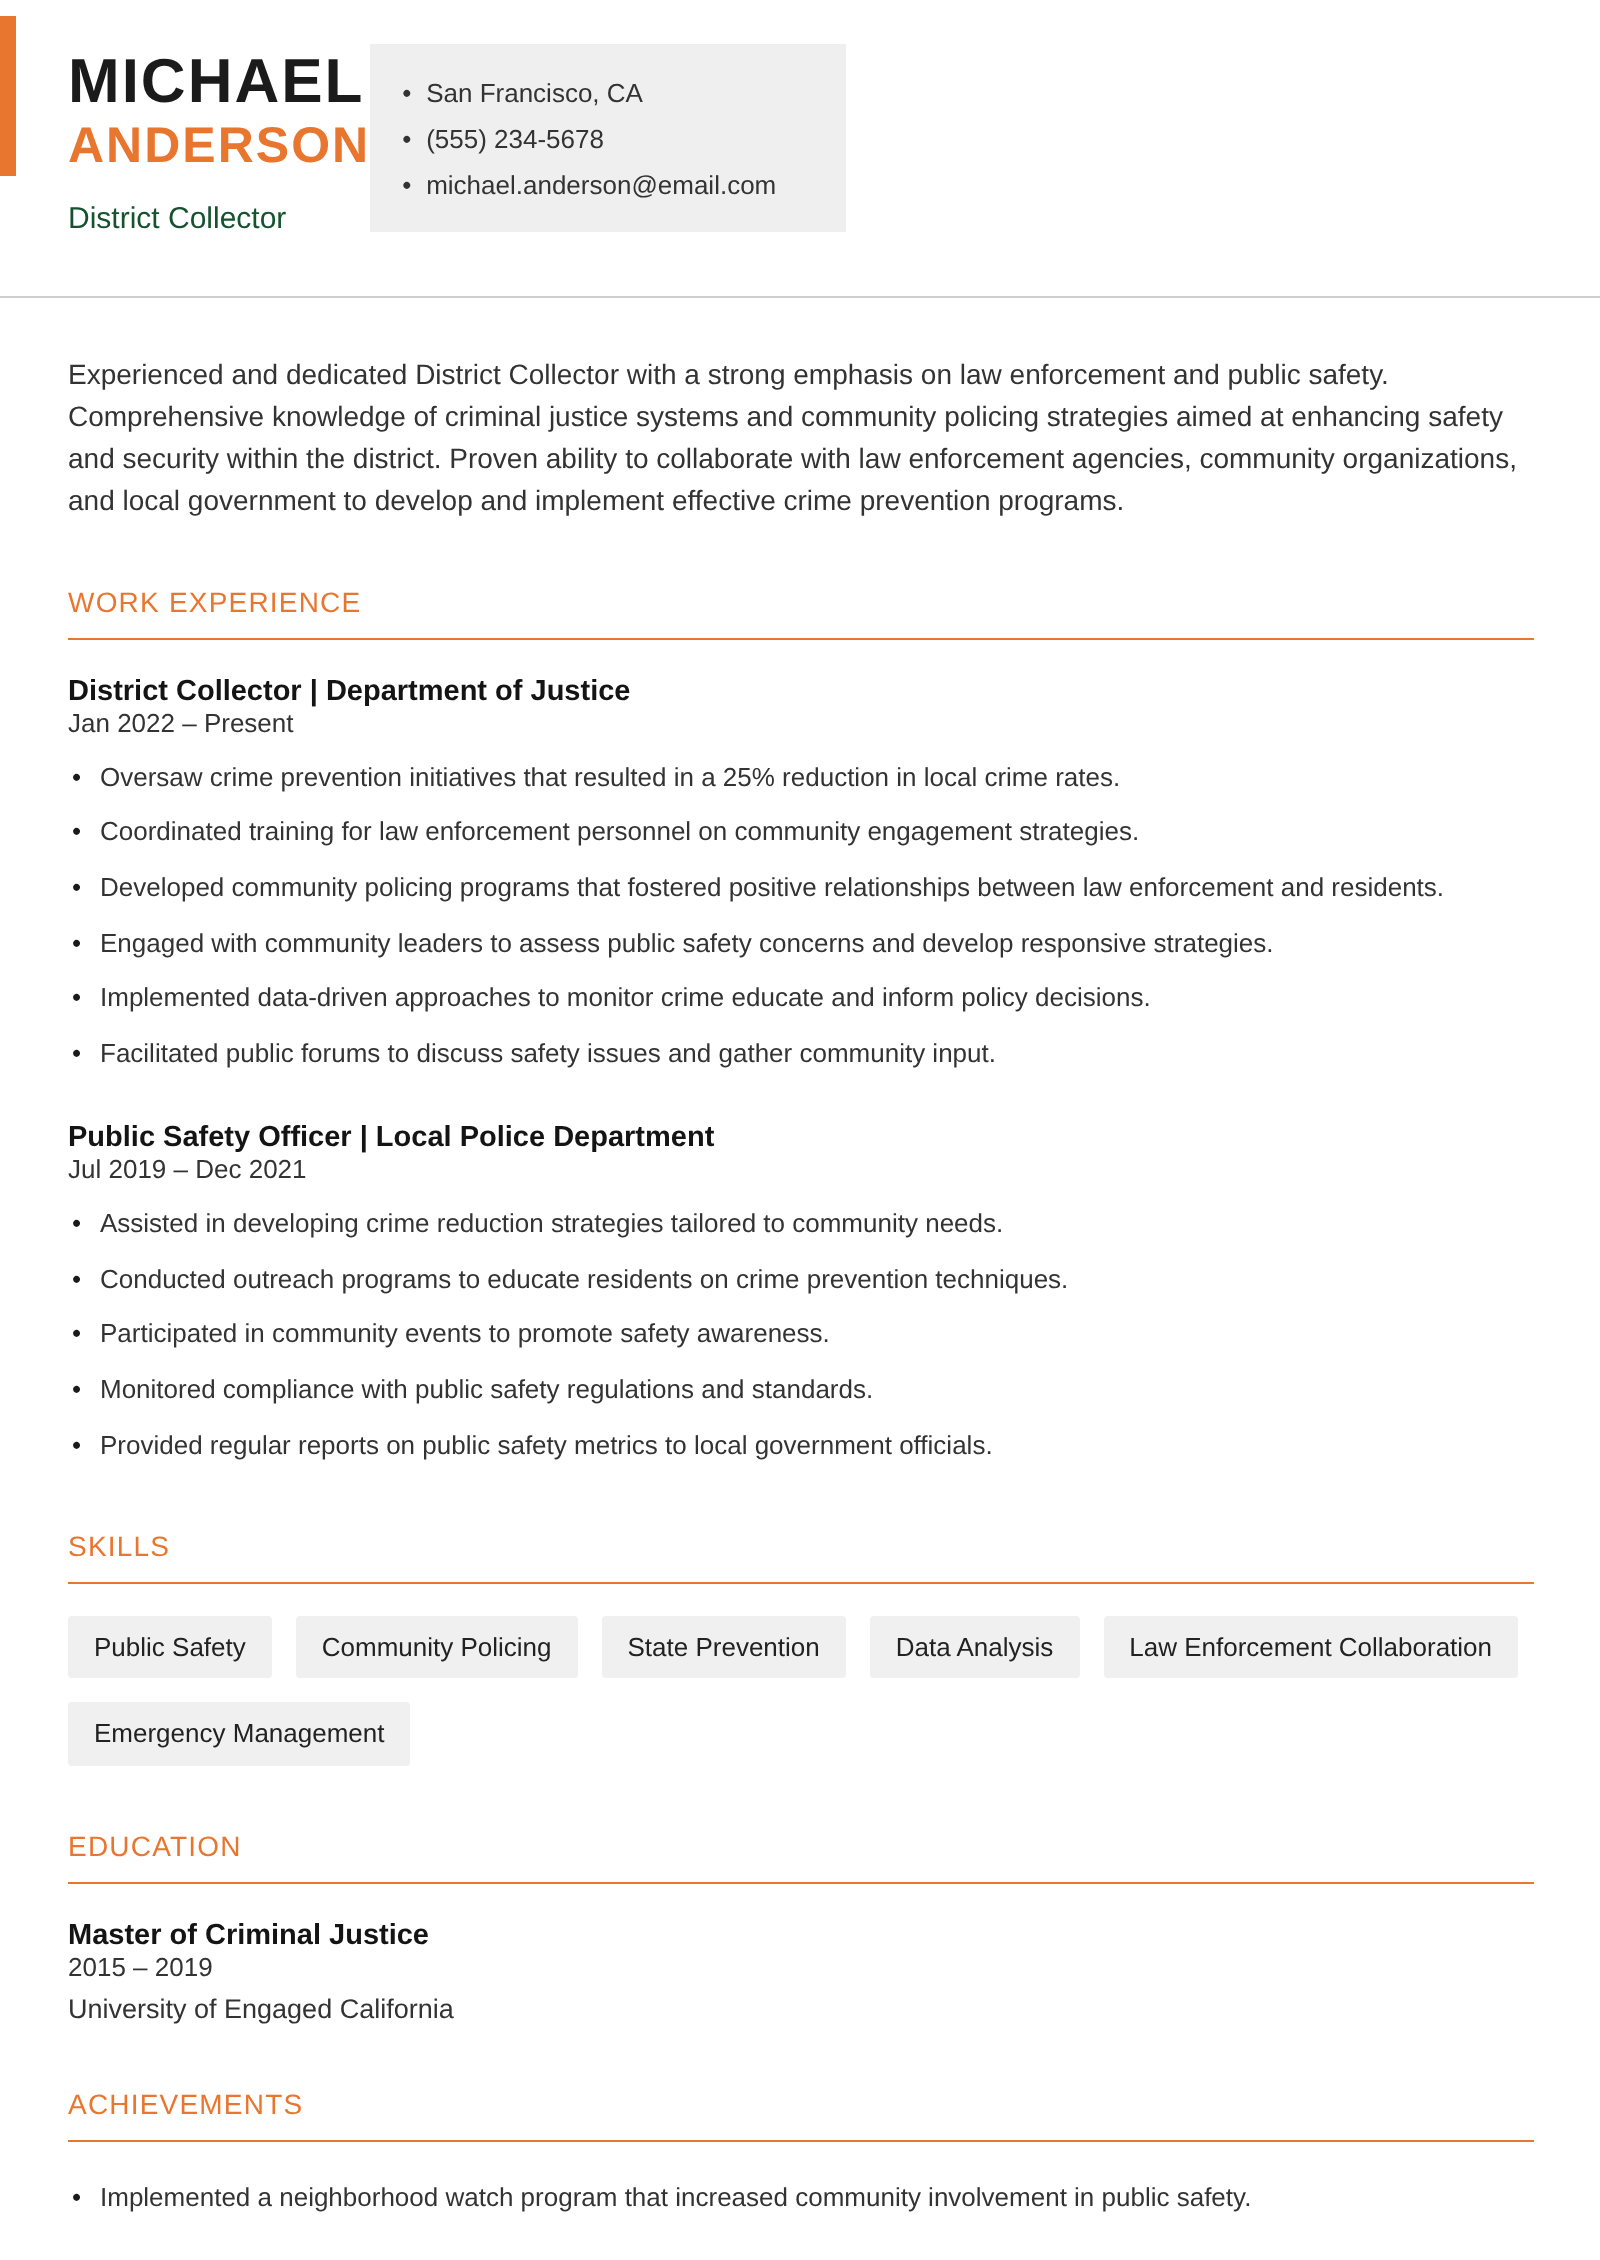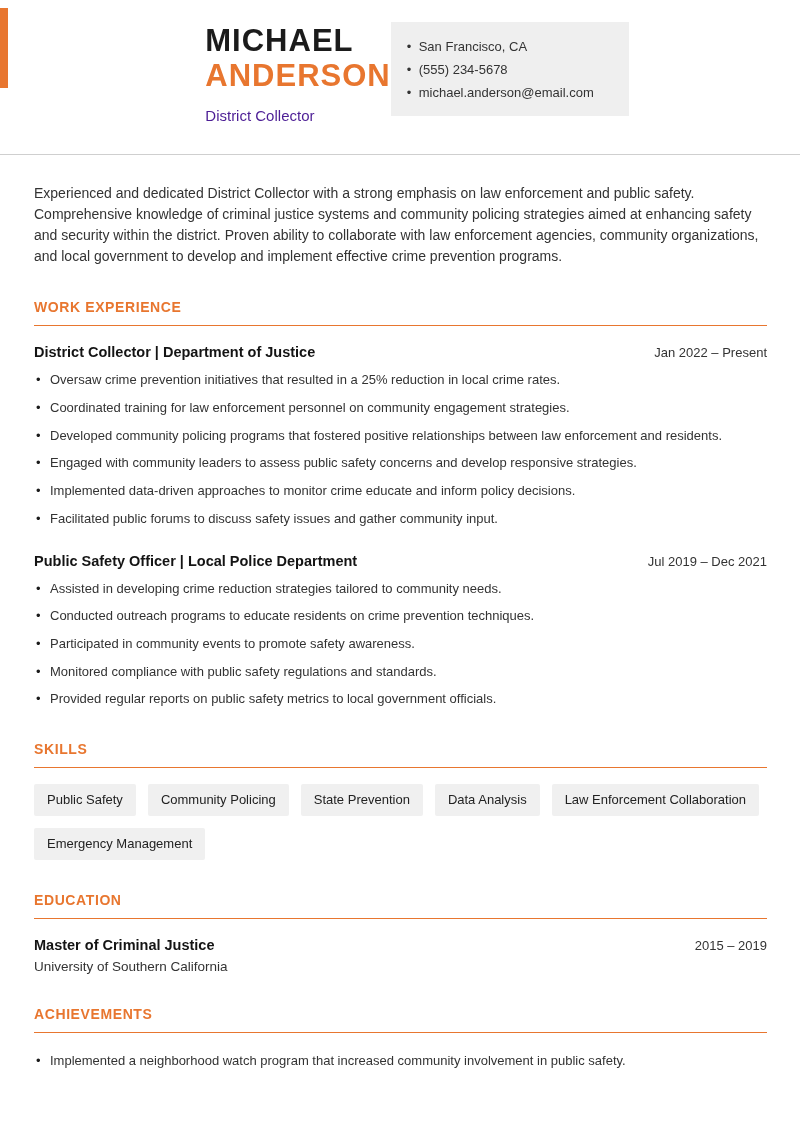--- a/index.html
+++ b/index.html
@@ -5,46 +5,46 @@
   * { margin:0; padding:0; box-sizing:border-box; }
   html,body { background:#fff; }
   body {
     width:800px; min-height:1130px; position:relative;
     font-family:"Liberation Sans", sans-serif; color:#333;
   }
   .accent-bar {
     position:absolute; left:0; top:8px; width:8px; height:80px;
     background:var(--accent, #E8762F);
   }
-  .header-wrap { display:flex; justify-content:center; align-items:flex-start; padding:22px 0 0 34px; }
+  .header-wrap { display:flex; justify-content:flex-start; align-items:flex-start; padding:22px 0 0 34px; }
   .name-block { padding-top:2px; }
   .first-name {
     font-size:31px; font-weight:bold; letter-spacing:1px; color:#1b1b1b; line-height:1.12;
   }
   .last-name {
-    font-size:31px; font-weight:bold; letter-spacing:1px; color:var(--accent, #E8762F); line-height:1.12;
+    font-size:25px; font-weight:bold; letter-spacing:1px; color:var(--accent, #E8762F); line-height:1.12;
   }
-  .job-title { font-size:15px; color:#4c1d95; margin-top:14px; }
+  .job-title { font-size:15px; color:#14532d; margin-top:14px; }
   .contact-card {
     background:var(--contact-bg, #EFEFEF);
     width:238px; padding:13px 16px 12px 16px;
   }
   .contact-line { position:relative; padding-left:12px; font-size:13px; color:#333; line-height:23px; }
   .contact-line .dot { position:absolute; left:0; top:0; color:#333; }
   .header-divider { border-bottom:1px solid #cfcfcf; margin-top:30px; }
   .page { padding:0 33px 40px 34px; }
   .summary { margin-top:28px; font-size:14px; line-height:21px; color:#333; }
   .section { margin-top:32px; }
   .section-heading {
-    font-size:14px; font-weight:bold; letter-spacing:0.6px;
+    font-size:14px; font-weight:normal; letter-spacing:0.6px;
     color:var(--accent, #E8762F);
     padding-bottom:10px; border-bottom:1px solid var(--accent, #E8762F);
   }
   .entry { margin-top:18px; }
-  .entry-head { display:flex; justify-content:space-between; align-items:baseline; }
+  .entry-head { display:flex; justify-content:space-between; align-items:baseline;flex-direction:column; }
   .entry-title { font-size:14.5px; font-weight:bold; color:#141414; }
   .entry-dates { font-size:13px; color:#333; white-space:nowrap; }
   ul.bullets { list-style:none; margin-top:10px; }
   ul.bullets li {
     position:relative; padding-left:16px; margin-bottom:7.5px;
     font-size:13px; line-height:1.55; color:#333;
   }
   ul.bullets li::before { content:"\2022"; position:absolute; left:2px; top:0; color:#1b1b1b; }
   .tag-list { display:flex; flex-wrap:wrap; gap:12px; margin-top:16px; }
   .tag {
@@ -131,21 +131,21 @@
     </div>
   </section>
 
   <section class="section">
     <h2 class="section-heading">EDUCATION</h2>
     <div class="entry">
       <div class="entry-head">
         <div class="entry-title">Master of Criminal Justice</div>
         <div class="entry-dates">2015 – 2019</div>
       </div>
-      <div class="school">University of Southern California</div>
+      <div class="school">University of Engaged California</div>
     </div>
   </section>
 
   <section class="section">
     <h2 class="section-heading">ACHIEVEMENTS</h2>
     <ul class="bullets" style="margin-top:18px;">
       <li>Implemented a neighborhood watch program that increased community involvement in public safety.</li>
 
     </ul>
   </section>

